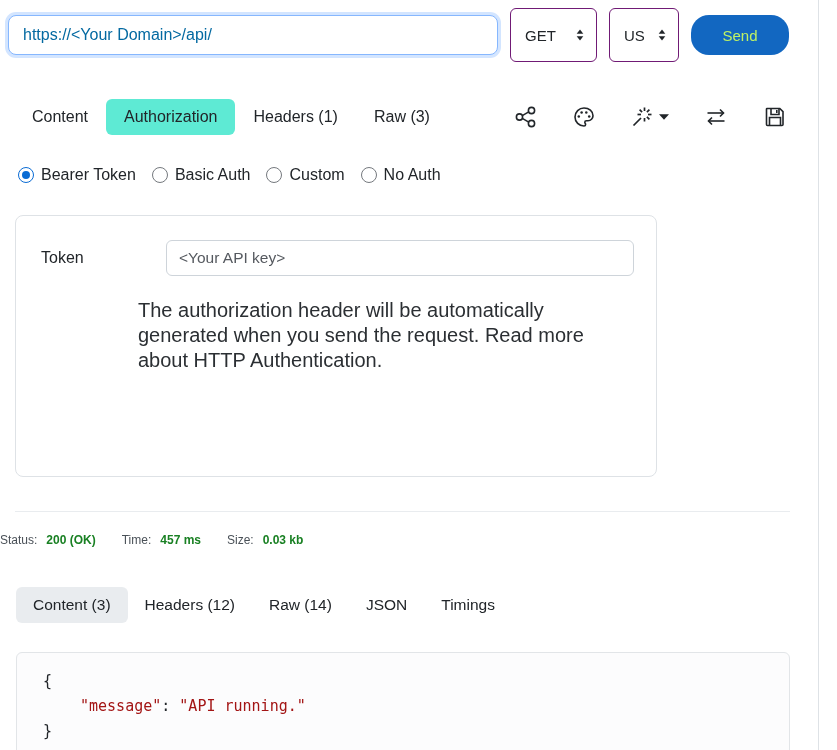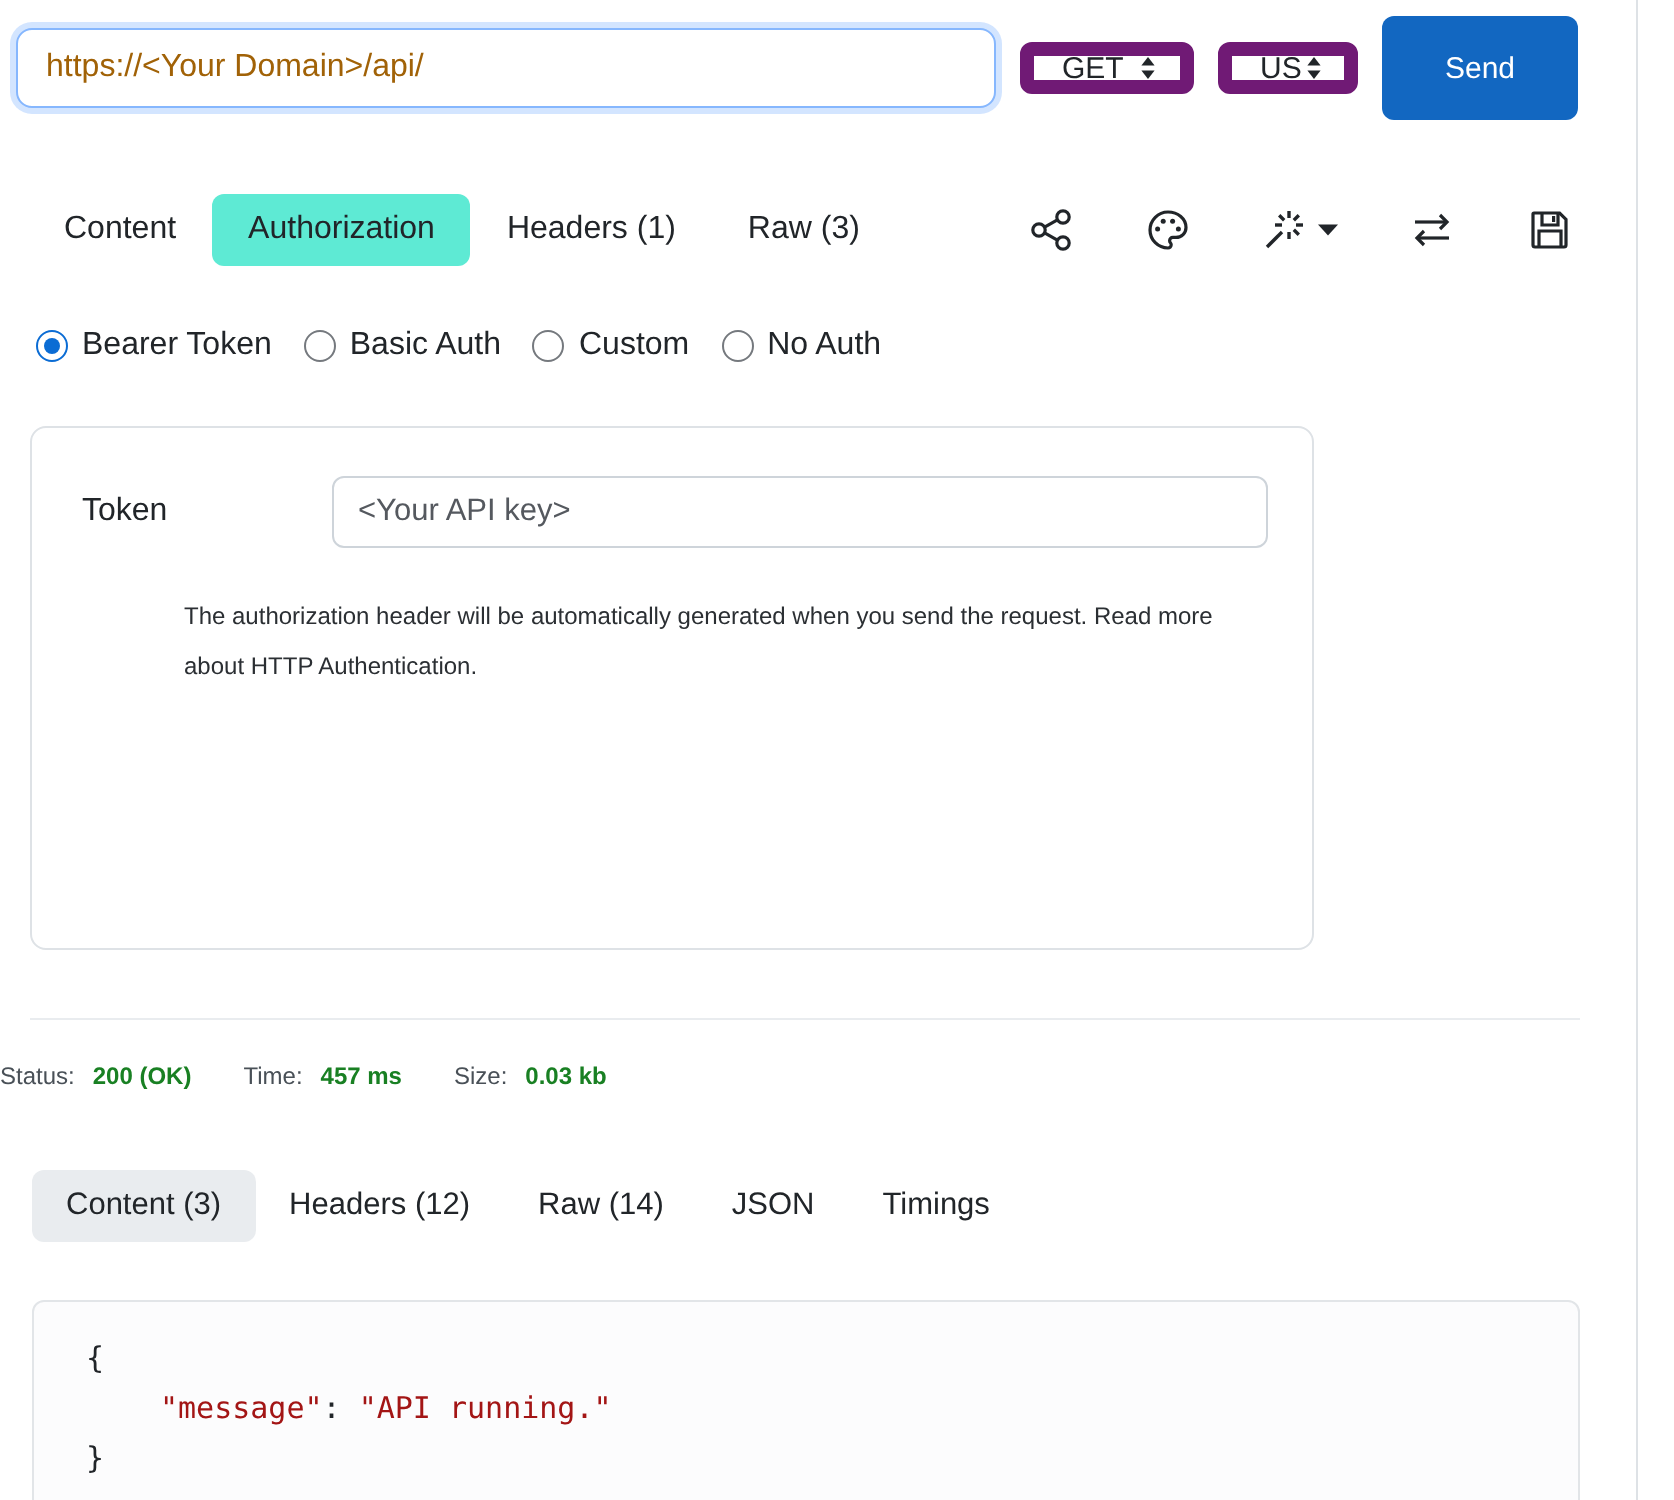--- a/index.html
+++ b/index.html
@@ -5,28 +5,28 @@
   * { margin:0; padding:0; box-sizing:border-box; }
   html,body { width:837px; height:750px; background:#fff; overflow:hidden;
     font-family:"Liberation Sans", sans-serif; color:#212529; }
   .page { position:relative; width:837px; height:750px; }
   .right-divider { position:absolute; left:818px; top:0; width:1px; height:750px; background:#dee2e6; }
 
   
   .topbar { display:flex; align-items:center; gap:12px; padding:8px 0 0 8px; }
   .url-input { width:490px; height:40px; border:1px solid #86b7fe; border-radius:8px;
     box-shadow:0 0 0 3px rgba(13,110,253,.18); padding:0 14px; font-size:16px;
-    font-family:"Liberation Sans", sans-serif; color:#a16207; outline:none; }
-  .select-box { height:26px; border:7px solid #701a75; border-radius:6px; background:#fff;
+    font-family:"Liberation Sans", sans-serif; color:#0369a1; outline:none; }
+  .select-box { height:54px; border:1px solid #701a75; border-radius:6px; background:#fff;
     display:flex; align-items:center; justify-content:space-between; padding:0 10px 0 14px;
     font-size:15px; cursor:pointer;text-align:right; }
   .select-get { width:87px; }
   .select-us { width:70px; }
-  .send-btn { width:98px; height:52px; border:none; border-radius:6px; background:#1267c1;
-    color:#ffffff; font-size:15px; font-family:"Liberation Sans", sans-serif; cursor:pointer; }
+  .send-btn { width:98px; height:40px; border:none; border-radius:18px; background:#1267c1;
+    color:#bef264; font-size:15px; font-family:"Liberation Sans", sans-serif; cursor:pointer; }
 
   
   .tabs-row { display:flex; align-items:center; padding-left:14px; margin-top:37px; }
   .tab { padding:9px 18px; font-size:16px; border-radius:6px; cursor:pointer; white-space:nowrap; }
   .tab.active { background:#5eead4; }
   .iconbar { margin-left:auto; display:flex; align-items:center; gap:34px; padding-right:50px; }
   .icon { display:inline-flex; align-items:center; cursor:pointer; }
   .icon svg { display:block; }
 
   
@@ -38,21 +38,21 @@
   .radio.checked::after { content:""; width:8px; height:8px; border-radius:50%; background:#0b6cd4; }
 
   
   .panel { margin:31px 0 0 15px; width:642px; height:262px; border:1px solid #dee2e6; border-radius:8px;
     padding:24px 22px 0 25px; }
   .token-row { display:flex; align-items:center; }
   .token-label { width:125px; font-size:16px; }
   .token-input { flex:1; height:36px; border:1px solid #ced4da; border-radius:6px; padding:0 12px;
     font-size:15.5px; font-family:"Liberation Sans", sans-serif; color:#212529; outline:none; }
   .token-input::placeholder { color:#55595f; opacity:1; }
-  .help-text { margin:22px 0 0 51px; font-size:12px; line-height:25px; color:#2b2f33; }
+  .help-text { margin:22px 0 0 97px; font-size:20px; line-height:25px; color:#2b2f33; }
 
   .divider { margin:34px 0 0 15px; width:775px; border:none; border-top:1px solid #e9ecef; height:0; }
 
   
   .status-row { display:flex; align-items:center; gap:26px; margin-top:21px; font-size:12px; }
   .status-group { display:flex; gap:9px; align-items:baseline; }
   .status-label { color:#495057; }
   .status-value { color:#198023; font-weight:700; }
 
   .tabs2-row { display:flex; align-items:center; padding-left:16px; margin-top:40px; }

